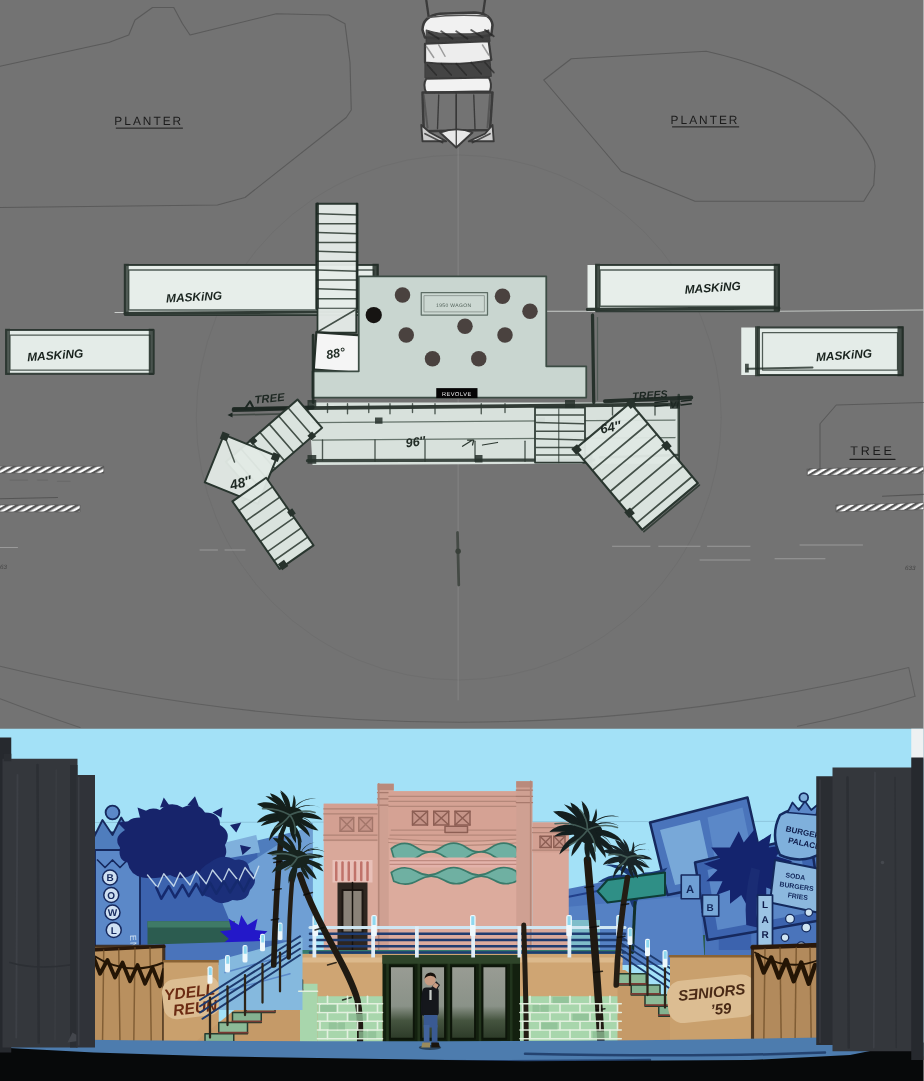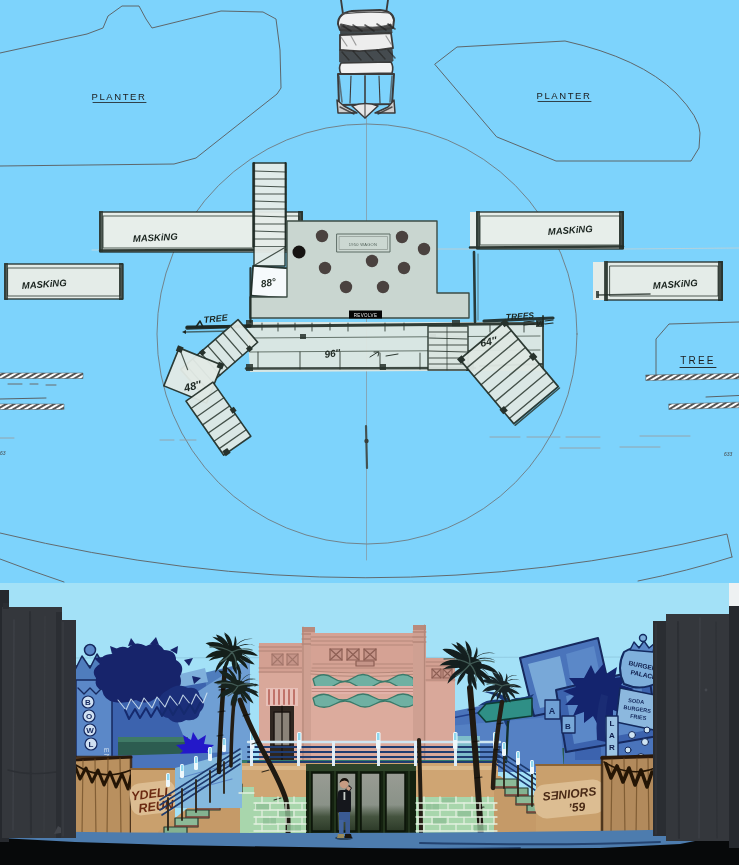--- a/index.html
+++ b/index.html
@@ -1,16 +1,16 @@
 <!DOCTYPE html>
 <html><head>
 <meta charset="utf-8">
 <style>
 html,body{margin:0;padding:0;background:#fff;}
-#stage{position:relative;width:739px;height:865px;background:#7dd3fc;overflow:hidden;font-family:"Liberation Sans",sans-serif;}
+#stage{position:relative;width:739px;height:865px;background:#737373;overflow:hidden;font-family:"Liberation Sans",sans-serif;}
 svg text{font-family:"Liberation Sans",sans-serif;}
 </style>
 </head>
 <body>
 <div id="stage">
 <svg width="739" height="865" viewBox="0 0 739 865">
 <defs>
 <filter id="pencil" x="-20%" y="-20%" width="140%" height="140%">
 <feGaussianBlur stdDeviation="0.45"></feGaussianBlur>
 </filter>

